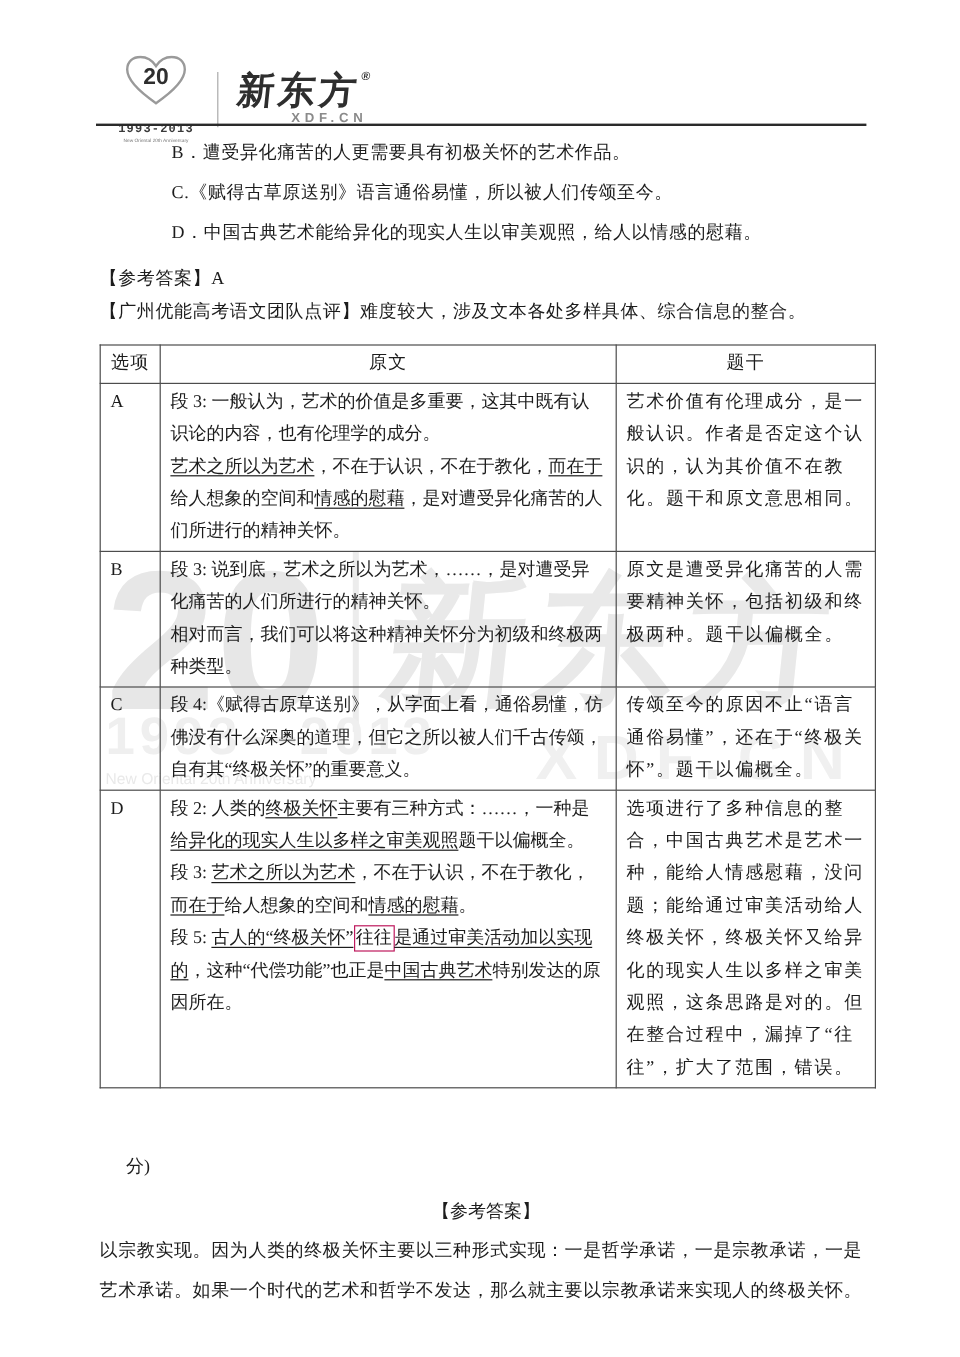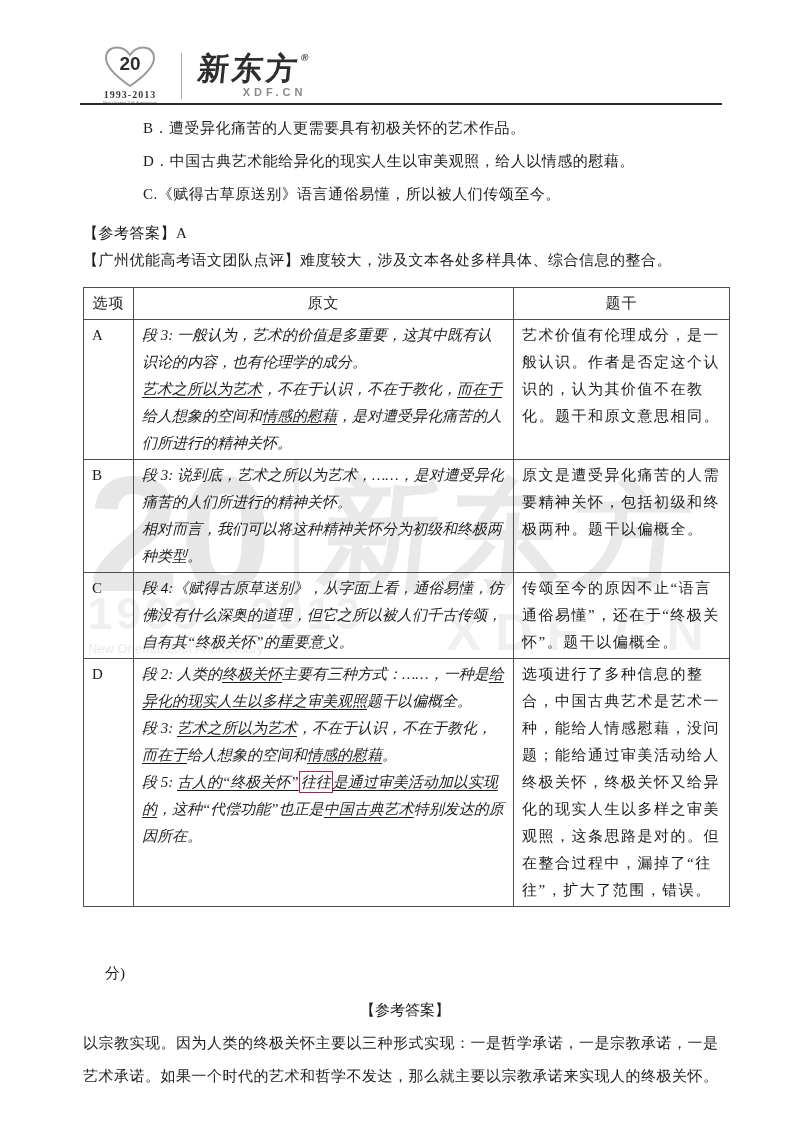--- a/index.html
+++ b/index.html
@@ -3,21 +3,21 @@
 <meta charset="utf-8">
 <style>
   * { margin:0; padding:0; box-sizing:border-box; }
   body { background:#888; font-family:"Liberation Serif","DejaVu Serif",serif; }
   .page { position:relative; width:800px; height:1131px; margin:0 auto; background:#ffffff; color:#1c1c1c; overflow:hidden; }
 
   
   .header { position:absolute; top:46px; left:95px; display:flex; align-items:center; gap:16px; z-index:2; }
   .badge { display:flex; flex-direction:column; align-items:center; width:70px; }
   .badge svg { display:block; }
-  .badge-years { font-family:Liberation Serif, serif; font-size:10px; font-weight:bold; color:#3a3a3a; letter-spacing:1px; margin-top:1px; }
+  .badge-years { font-family:Liberation Mono, monospace; font-size:10px; font-weight:bold; color:#3a3a3a; letter-spacing:1px; margin-top:15px; }
   .badge-cap { font-family:"Liberation Sans",sans-serif; font-size:4px; color:#777; white-space:nowrap; }
   .logo-divider { width:1px; height:46px; background:#aaa; }
   .xdf { display:flex; flex-direction:column; align-items:flex-end; }
   .xdf-zh { font-family:"Liberation Sans",sans-serif; font-weight:bold; font-size:31px; color:#2e2e2e; letter-spacing:3px; transform:skewX(-6deg); line-height:1; }
   .xdf-reg { font-size:10px; vertical-align:top; }
   .xdf-en { font-family:"Liberation Sans",sans-serif; font-size:11px; font-weight:bold; color:#8a8a8a; letter-spacing:4px; margin-top:2px; margin-right:4px; }
   .rule { position:absolute; top:103px; left:80px; width:642px; border-top:2px solid #2a2a2a; z-index:2; }
 
   
   .wm { position:absolute; top:452px; left:88px; width:630px; z-index:0; pointer-events:none; }
@@ -36,21 +36,21 @@
   .ansline { margin-top:9px; line-height:27px; letter-spacing:0.5px; }
   .commentline { line-height:27px; letter-spacing:0.5px; }
 
   
   table { margin-top:13px; width:646px; border-collapse:collapse; table-layout:fixed; }
   th, td { border:1px solid #4d4d4d; vertical-align:top; font-weight:normal; font-size:15px; line-height:27px; padding:2px 8px; background:transparent; }
   th { letter-spacing:1px; }
   col.c-opt { width:50px; }
   col.c-src { width:380px; }
   col.c-stem { width:216px; }
-  td.src { font-style:italic; }
+  td.src { }
   td.src p { margin:0; }
   td.stem { letter-spacing:1.5px;font-family:Liberation Serif, serif; }
   .u { text-decoration:underline; text-underline-offset:3px; }
   .box { border:1px solid #be185d; padding:0 1px; text-decoration:none; display:inline-block; line-height:20px; }
 
   
   .qblock { margin-top:50px; }
   .qline1 { line-height:33px; letter-spacing:0.5px; }
   .qline2 { line-height:33px; margin-left:22px; }
   .ahead { margin-top:4px; line-height:33px;text-align:center; }
@@ -86,22 +86,22 @@
       <div class="xdf-zh"><span>新东方</span><sup class="xdf-reg">®</sup></div>
       <div class="xdf-en">XDF.CN</div>
     </div>
   </div>
   <div class="rule"></div>
 
   <div class="content">
 
     <div class="options">
       <div class="opt">B．遭受异化痛苦的人更需要具有初极关怀的艺术作品。</div>
+      <div class="opt">C.《赋得古草原送别》语言通俗易懂，所以被人们传颂至今。</div>
       <div class="opt">D．中国古典艺术能给异化的现实人生以审美观照，给人以情感的慰藉。</div>
-      <div class="opt">C.《赋得古草原送别》语言通俗易懂，所以被人们传颂至今。</div>
     </div>
 
     <div class="ansline">【参考答案】A</div>
     <div class="commentline">【广州优能高考语文团队点评】难度较大，涉及文本各处多样具体、综合信息的整合。</div>
 
     <table>
       <colgroup>
           <col class="c-opt">
           <col class="c-src">
           <col class="c-stem">

